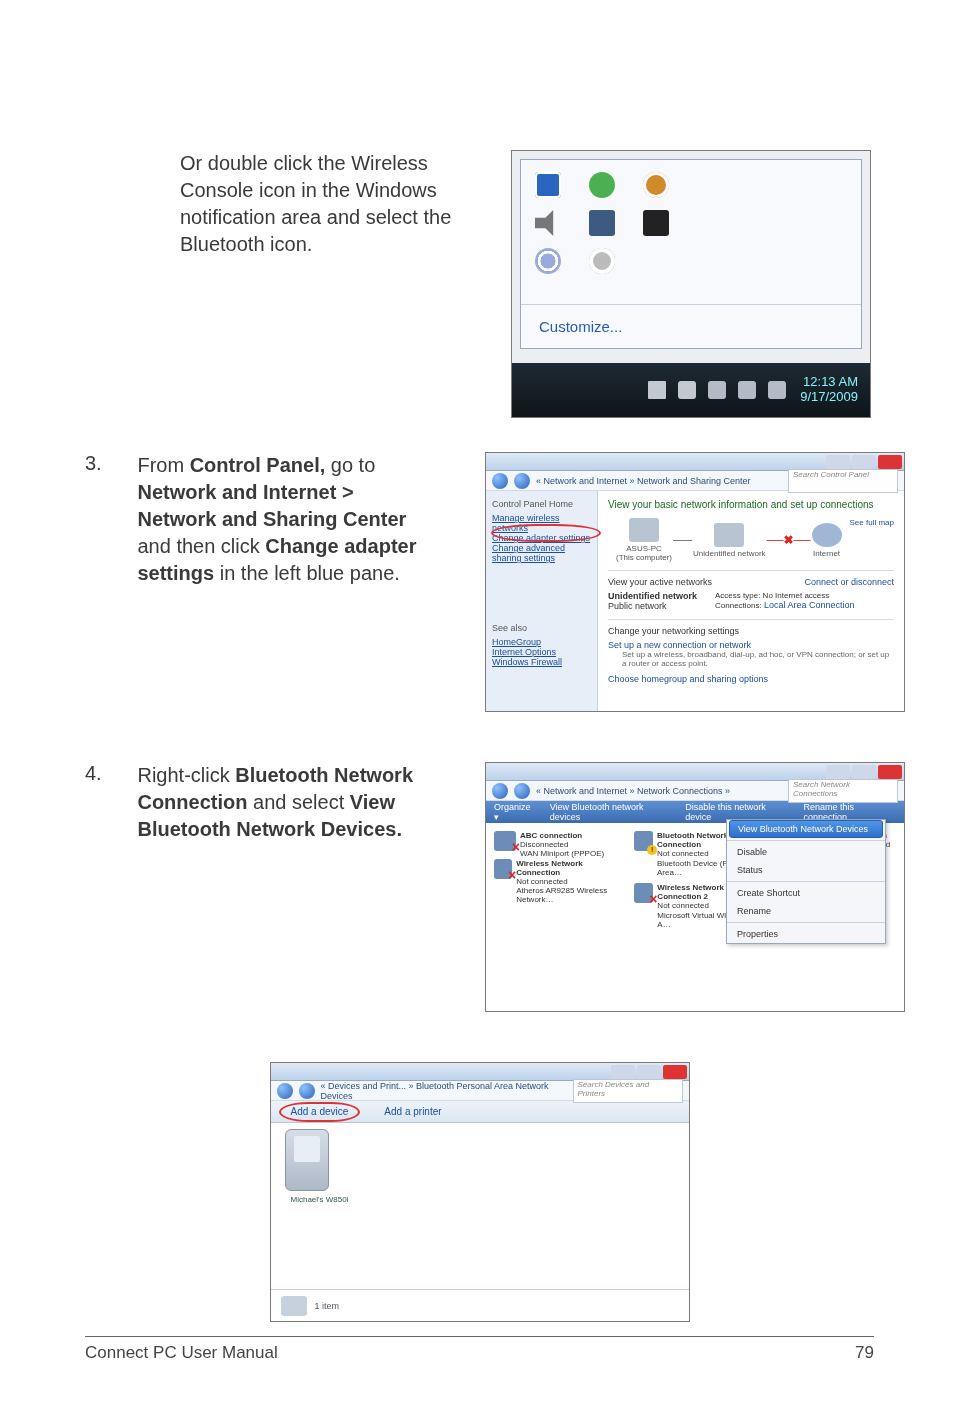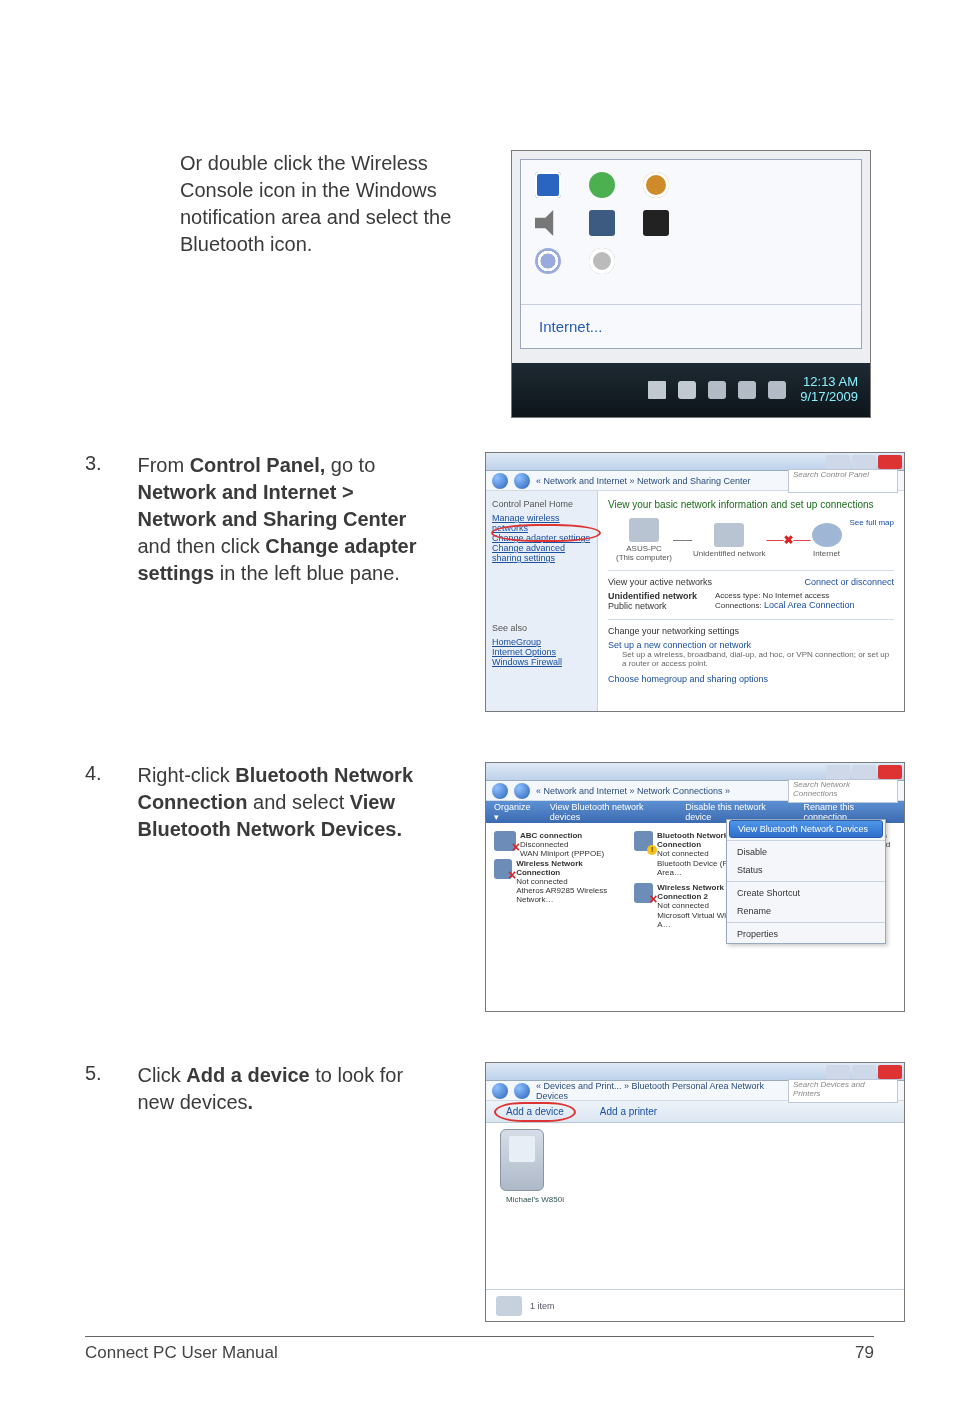--- a/index.html
+++ b/index.html
@@ -203,21 +203,21 @@
           <div class="tray-grid">
             <span class="tray-icon i-blue"></span>
             <span class="tray-icon i-green"></span>
             <span class="tray-icon i-red"></span>
             <span class="tray-icon i-spk"></span>
             <span class="tray-icon i-mon"></span>
             <span class="tray-icon i-dark"></span>
             <span class="tray-icon i-disc"></span>
             <span class="tray-icon i-gear"></span>
           </div>
-          <div class="tray-customize">Internet...</div>
+          <div class="tray-customize">Customize...</div>
         </div>
         <div class="taskbar">
           <div class="tb-icons">
             <span class="tb-ico ico-up"></span>
             <span class="tb-ico ico-flag"></span>
             <span class="tb-ico"></span>
             <span class="tb-ico"></span>
             <span class="tb-ico"></span>
           </div>
           <div class="clock">
@@ -374,26 +374,20 @@
           <div class="ctx-item">Create Shortcut</div>
           <div class="ctx-item">Rename</div>
           <div class="ctx-sep"></div>
           <div class="ctx-item">Properties</div>
         </div>
       </div>
     </div>
   </div>
 
   <div class="row">
-    <div class="textcol">
-      <span class="num">5.</span>
-      <span class="step-body">
-        <span>Click </span><span class="bold">Add a device</span><span> to look for new devices</span><span class="bold">.</span>
-      </span>
-    </div>
     <div class="imgcol">
       <div class="shot shot4">
         <div class="titlebar">
             <div class="winbtns">
               <span class="winbtn wb1"></span>
               <span class="winbtn wb2"></span>
               <span class="winbtn wb3"></span>
             </div>
           </div>
         <div class="cp-addr">

